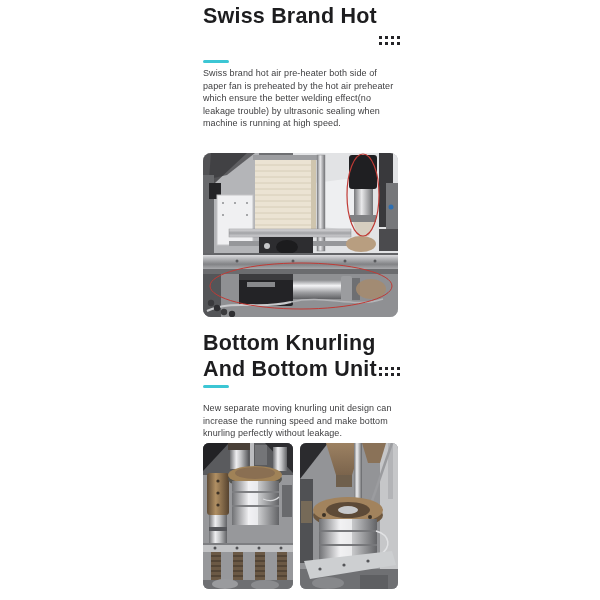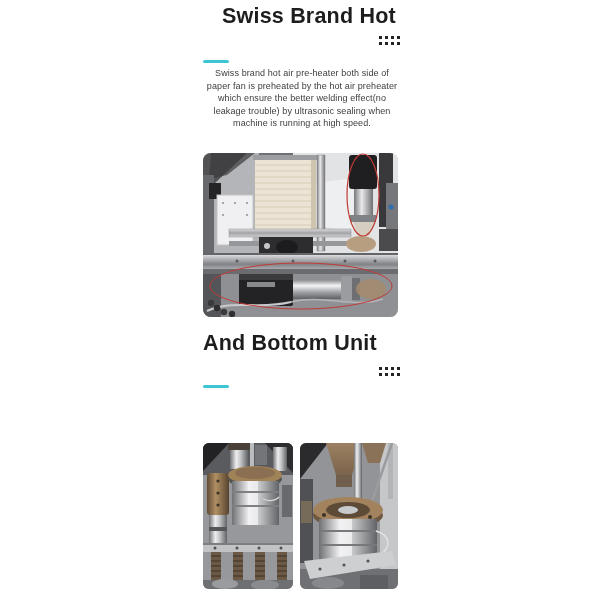--- a/index.html
+++ b/index.html
@@ -21,29 +21,29 @@
   .para{
     position:absolute;left:203px;width:198px;margin:0;
     font-size:9px;line-height:12.6px;letter-spacing:.1px;
   }
   .photo{position:absolute;overflow:hidden;border-radius:8px;background:#cdced0;}
   .photo svg{display:block;width:100%;height:100%;}
   .photo.small{border-radius:6px;}
   #photo1{left:203px;top:153px;width:195px;height:164px;}
   #photo2{left:203px;top:443px;width:90px;height:146px;}
   #photo3{left:300px;top:443px;width:98px;height:146px;}
-  #h1{top:3px;}   #dots1{top:36px;}  #div1{top:60px;}  #p1{top:67px;text-align:center;}
+  #h1{top:3px;}   #dots1{top:36px;}  #div1{top:60px;}  #p1{top:67px;}
   #h2{top:330px;} #dots2{top:367px;} #div2{top:385px;} #p2{top:402px;}
 </style>
 </head>
 <body>
 
 <div class="canvas">
 
-  <h2 class="heading" id="h1" style="color: rgb(29, 29, 31); margin-left: 19px;">
+  <h2 class="heading" id="h1" style="color: rgb(29, 29, 31);">
     <span>Swiss Brand Hot</span>
   </h2>
 
   <div class="dots" id="dots1" style="color: rgb(36, 36, 39);">
     <i></i>
       <i></i>
       <i></i>
       <i></i>
     <i></i>
       <i></i>
@@ -136,36 +136,38 @@
       <path d="M88 149 C 122 141, 150 156, 180 146" stroke="#b4b5b8" stroke-width="1.5" fill="none"></path>
       <circle cx="8" cy="150" r="3.2" fill="#3a3a3d"></circle>
         <circle cx="14" cy="155" r="3.2" fill="#2f2f32"></circle>
       <circle cx="21" cy="159" r="3.2" fill="#3a3a3d"></circle>
         <circle cx="29" cy="161" r="3.2" fill="#2f2f32"></circle>
       <ellipse cx="98" cy="133" rx="91" ry="23" fill="none" stroke="#c03a35" stroke-width="1"></ellipse>
     </svg>
   </div>
 
   <h2 class="heading" id="h2" style="color: rgb(29, 29, 31);">
+    <span>Bottom Knurling</span>
     <span>And Bottom Unit</span>
   </h2>
 
   <div class="dots" id="dots2" style="color: rgb(36, 36, 39);">
     <i></i>
       <i></i>
       <i></i>
       <i></i>
     <i></i>
       <i></i>
       <i></i>
       <i></i>
   </div>
 
   <div class="divider" id="div2" style="background: rgb(60, 198, 212);"></div>
 
+  <p class="para" id="p2" style="color: rgb(61, 61, 63);">New separate moving knurling unit design can increase the running speed and make bottom knurling perfectly without leakage.</p>
 
   <div class="photo small" id="photo2">
     <svg viewBox="0 0 90 146" xmlns="http://www.w3.org/2000/svg">
       <defs>
         <linearGradient id="p2s" x1="0" y1="0" x2="1" y2="0">
           <stop offset="0" stop-color="#707174"></stop>
             <stop offset=".35" stop-color="#eeeef0"></stop>
           <stop offset=".6" stop-color="#c2c3c5"></stop>
             <stop offset="1" stop-color="#626366"></stop>
         </linearGradient>

